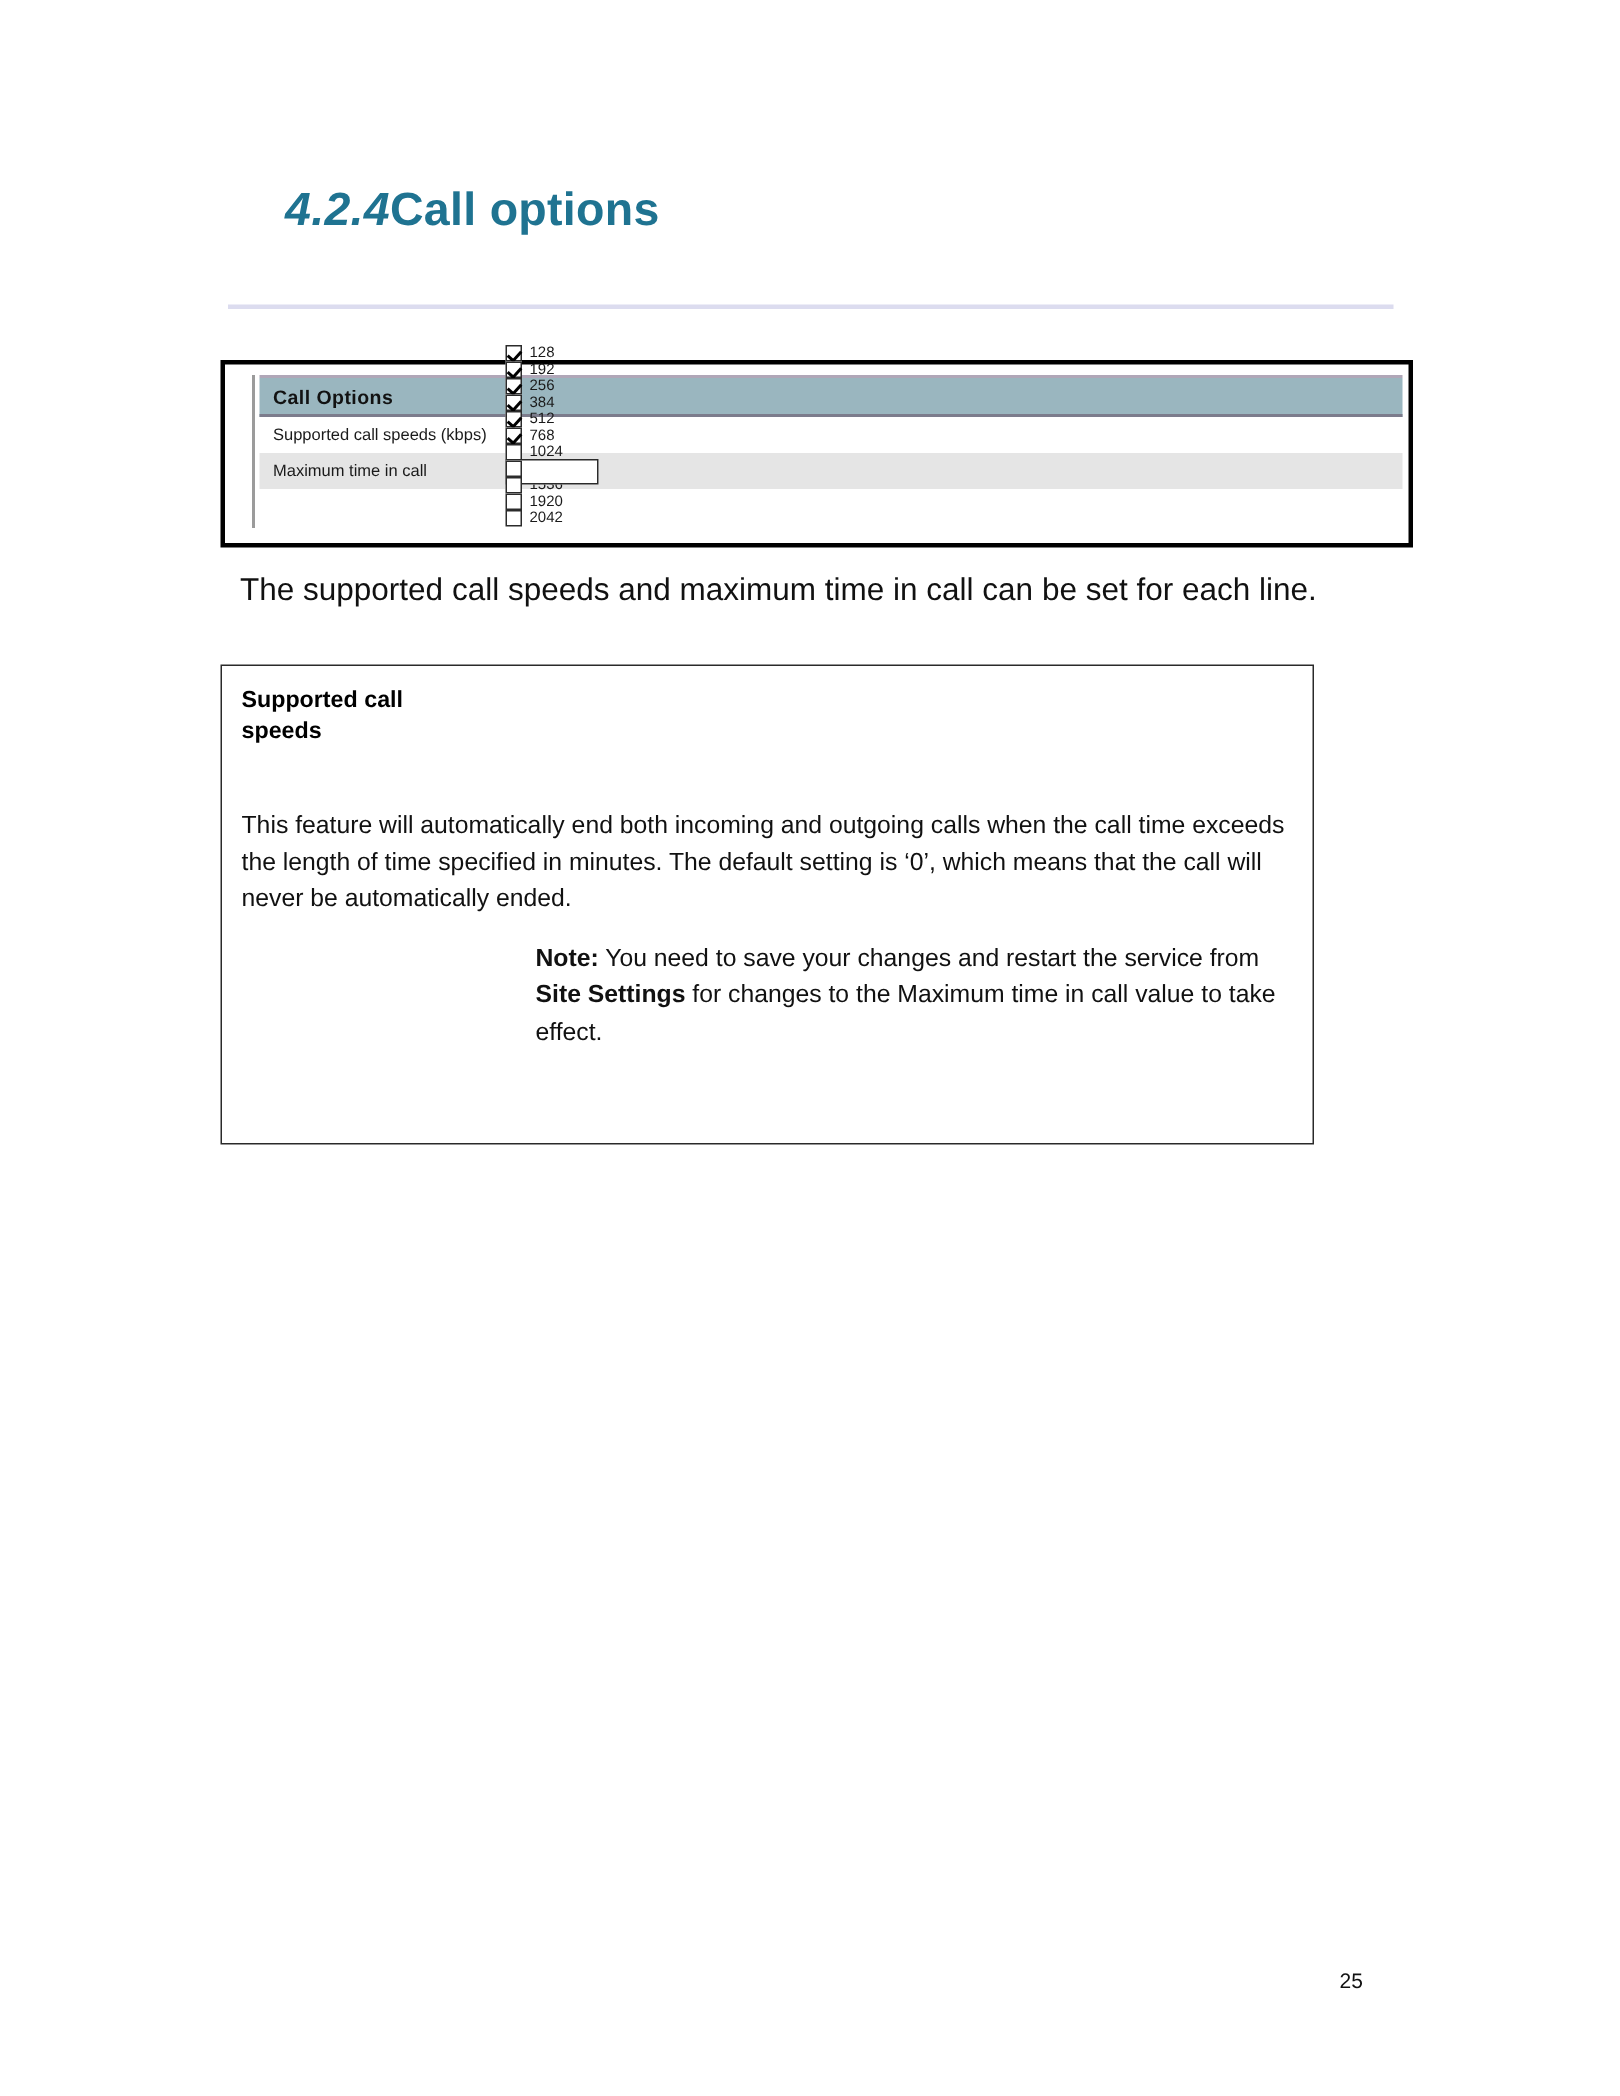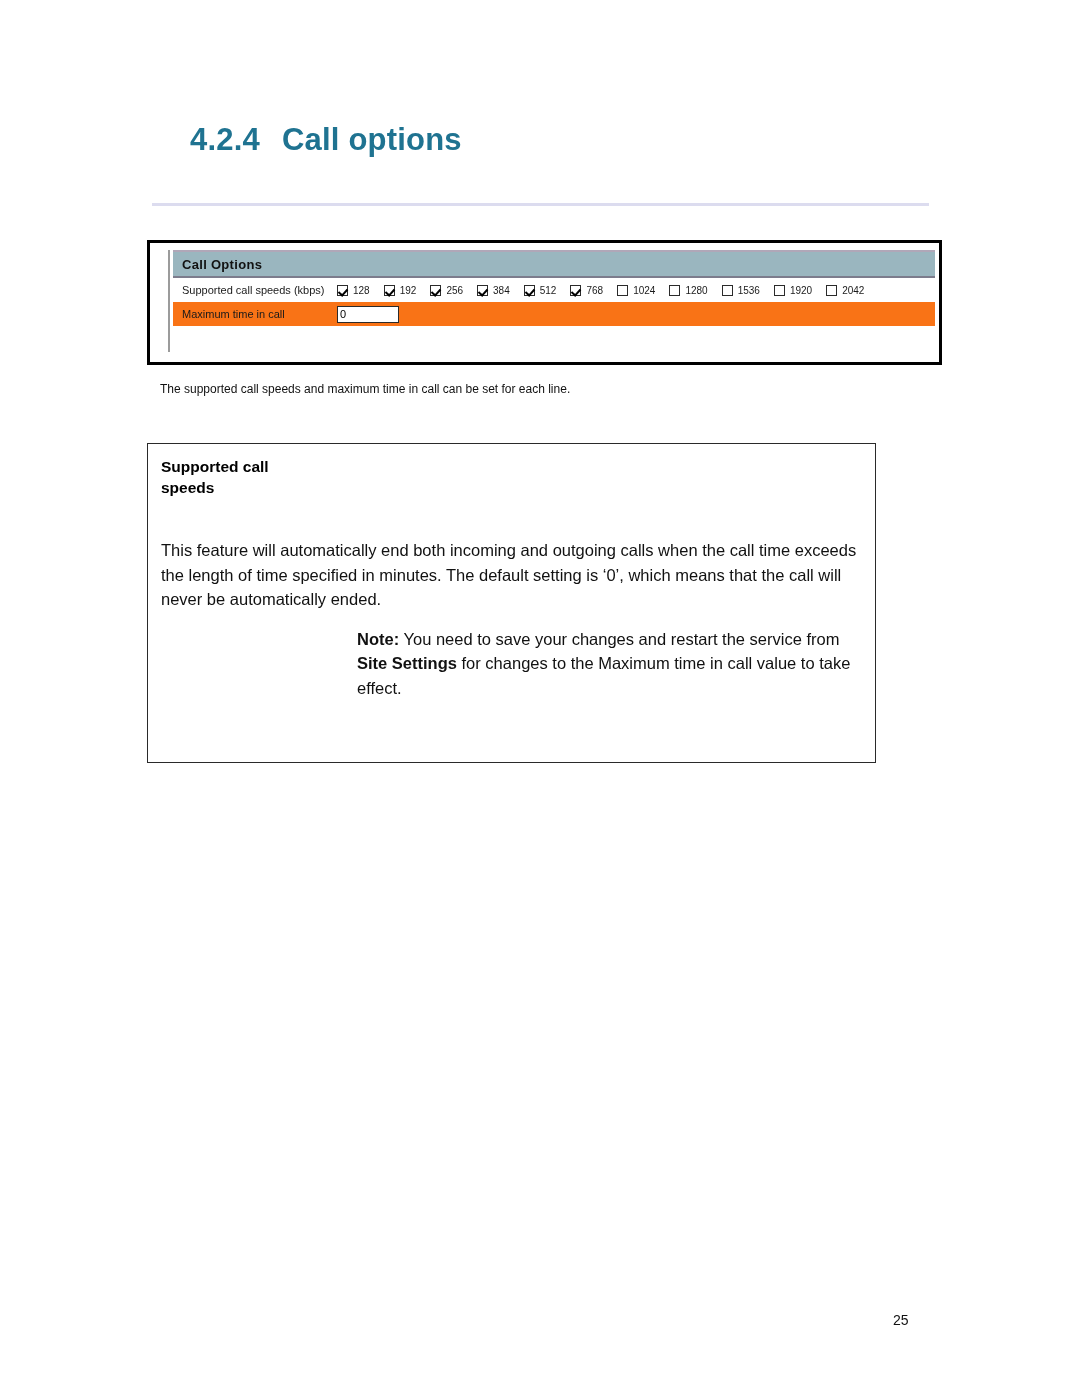--- a/index.html
+++ b/index.html
@@ -21,21 +21,21 @@
     position: absolute;
     left: 190px;
     top: 122px;
     font-size: 31px;
     font-weight: bold;
     color: #1f7391;
     letter-spacing: 0.2px;
     white-space: nowrap;
   }
   .page-heading .num {
-    margin-right: 22px;
+    font-style: italic;
   }
 
   .heading-rule {
     position: absolute;
     left: 152px;
     top: 203px;
     width: 777px;
     height: 3px;
     background: #dcdcef;
   }
@@ -92,31 +92,32 @@
   .panel-row {
     display: flex;
     align-items: center;
     height: 24px;
     padding-left: 9px;
     box-sizing: border-box;
     font-size: 11px;
     color: #1a1a1a;
   }
   .panel-row.alt {
-    background: #f97316;
+    background: #e5e5e5;
   }
   .row-label {
     width: 155px;
     flex: 0 0 155px;
     white-space: nowrap;
     font-size: 11px;
   }
   .speeds {
     display: flex;
     gap: 0px;
+    flex-direction: column;
   }
   .speed-item {
     display: flex;
     align-items: center;
     margin-right: 14px;
     white-space: nowrap;
   }
   .cbox {
     width: 11px;
     height: 11px;
@@ -154,21 +155,21 @@
     box-sizing: border-box;
     color: #000;
     line-height: 15px;
   }
 
   
   .caption {
     position: absolute;
     left: 160px;
     top: 382px;
-    font-size: 12px;
+    font-size: 21px;
     color: #111111;
     white-space: nowrap;
   }
 
   
   .def-table {
     position: absolute;
     left: 147px;
     top: 443px;
     width: 729px;

